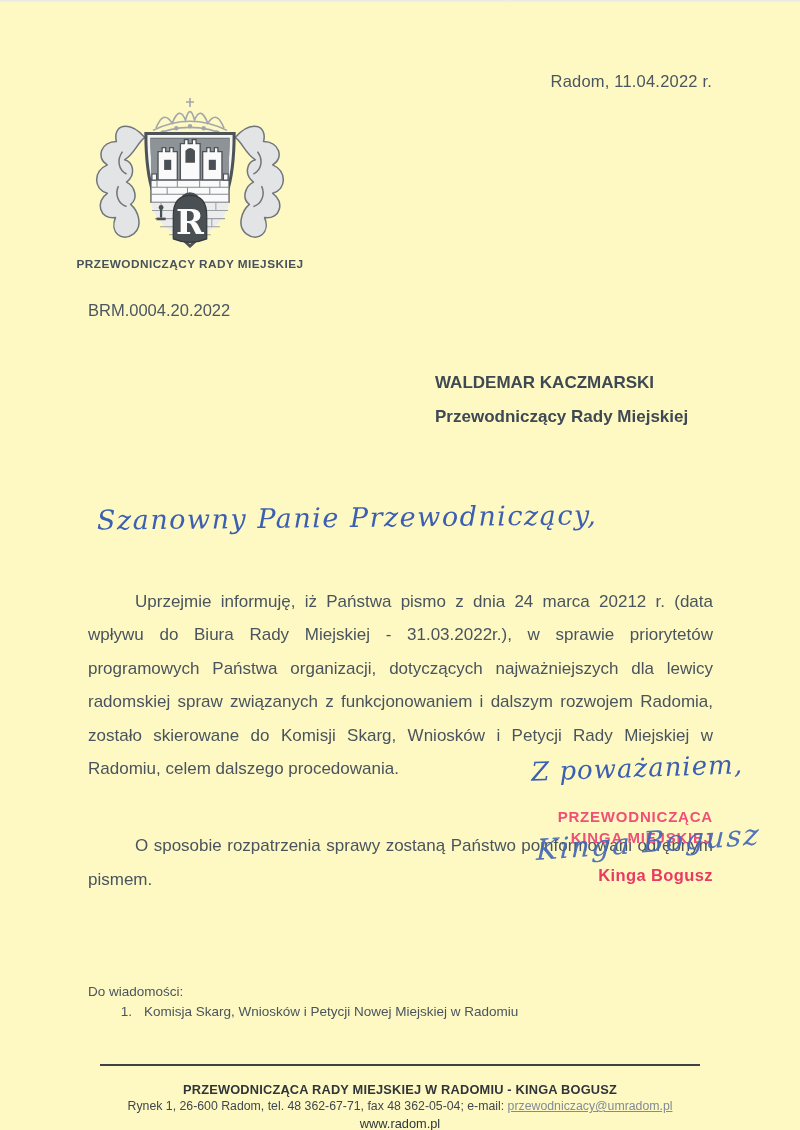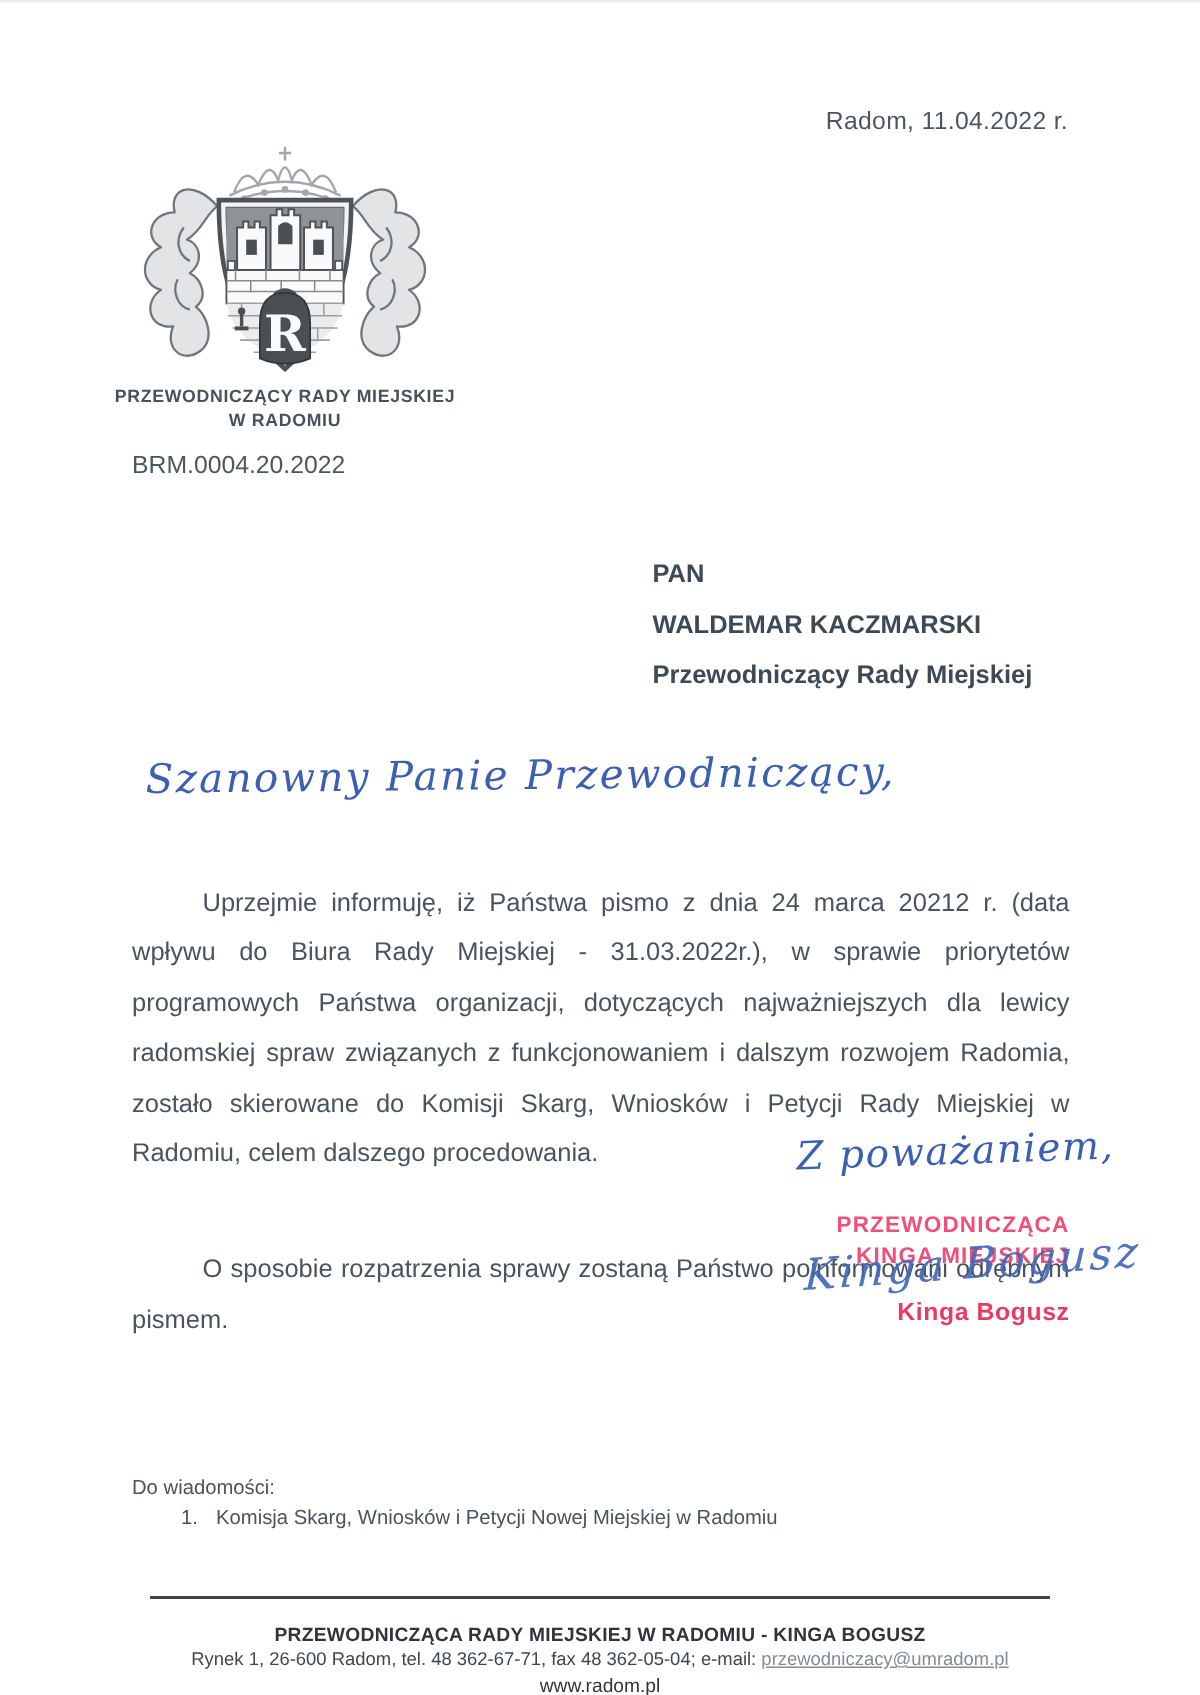--- a/index.html
+++ b/index.html
@@ -2,21 +2,21 @@
 <html lang="pl"><head>
 <meta charset="utf-8">
 <title>Pismo BRM.0004.20.2022</title>
 <style>
   * { margin:0; padding:0; box-sizing:border-box; }
   html,body { background:#9b9b9b; }
   .page {
     position:relative;
     width:800px; height:1130px;
     margin:0 auto;
-    background:#ffffff;
+    background:#fef9c3;
     font-family:"Liberation Sans", sans-serif;
     color:#4a5560;
     overflow:hidden;
   }
   
   .page::before{
     content:""; position:absolute; left:0; top:0; right:0; height:3px;
     background:linear-gradient(#e8e8e8, transparent); pointer-events:none;
   }
 
@@ -163,27 +163,25 @@
         <rect x="69.5" y="123" width="9" height="2.6"></rect>
       </g>
 
       <path d="M86,144 L86,121 Q86,101 102.5,101 Q119,101 119,121 L119,144 Q102.5,151 86,144 Z" fill="#4a4f54" stroke="#33383c" stroke-width="1.2"></path>
       <text x="102.5" y="139" text-anchor="middle" font-family="DejaVu Serif, serif" font-weight="bold" font-size="33" fill="#fbfbfb">R</text>
     </g>
   </svg>
 
   <div class="sender-caption">
     <div>PRZEWODNICZĄCY RADY MIEJSKIEJ</div>
-    <div>W RADOMIU</div>
   </div>
 
   <div class="reference">BRM.0004.20.2022</div>
 
   <div class="recipient">
-    <div>PAN</div>
     <div>WALDEMAR KACZMARSKI</div>
     <div>Przewodniczący Rady Miejskiej</div>
   </div>
 
   <div class="salutation hand">Szanowny Panie Przewodniczący,</div>
 
   <div class="body-text">
     <p>Uprzejmie informuję, iż Państwa pismo z dnia 24 marca 20212 r. (data wpływu do Biura Rady Miejskiej - 31.03.2022r.), w sprawie priorytetów programowych Państwa organizacji, dotyczących najważniejszych dla lewicy radomskiej spraw związanych z funkcjonowaniem i dalszym rozwojem Radomia, zostało skierowane do Komisji Skarg, Wniosków i Petycji Rady Miejskiej w Radomiu, celem dalszego procedowania.</p>
     <p>O sposobie rozpatrzenia sprawy zostaną Państwo poinformowani odrębnym pismem.</p>
   </div>

